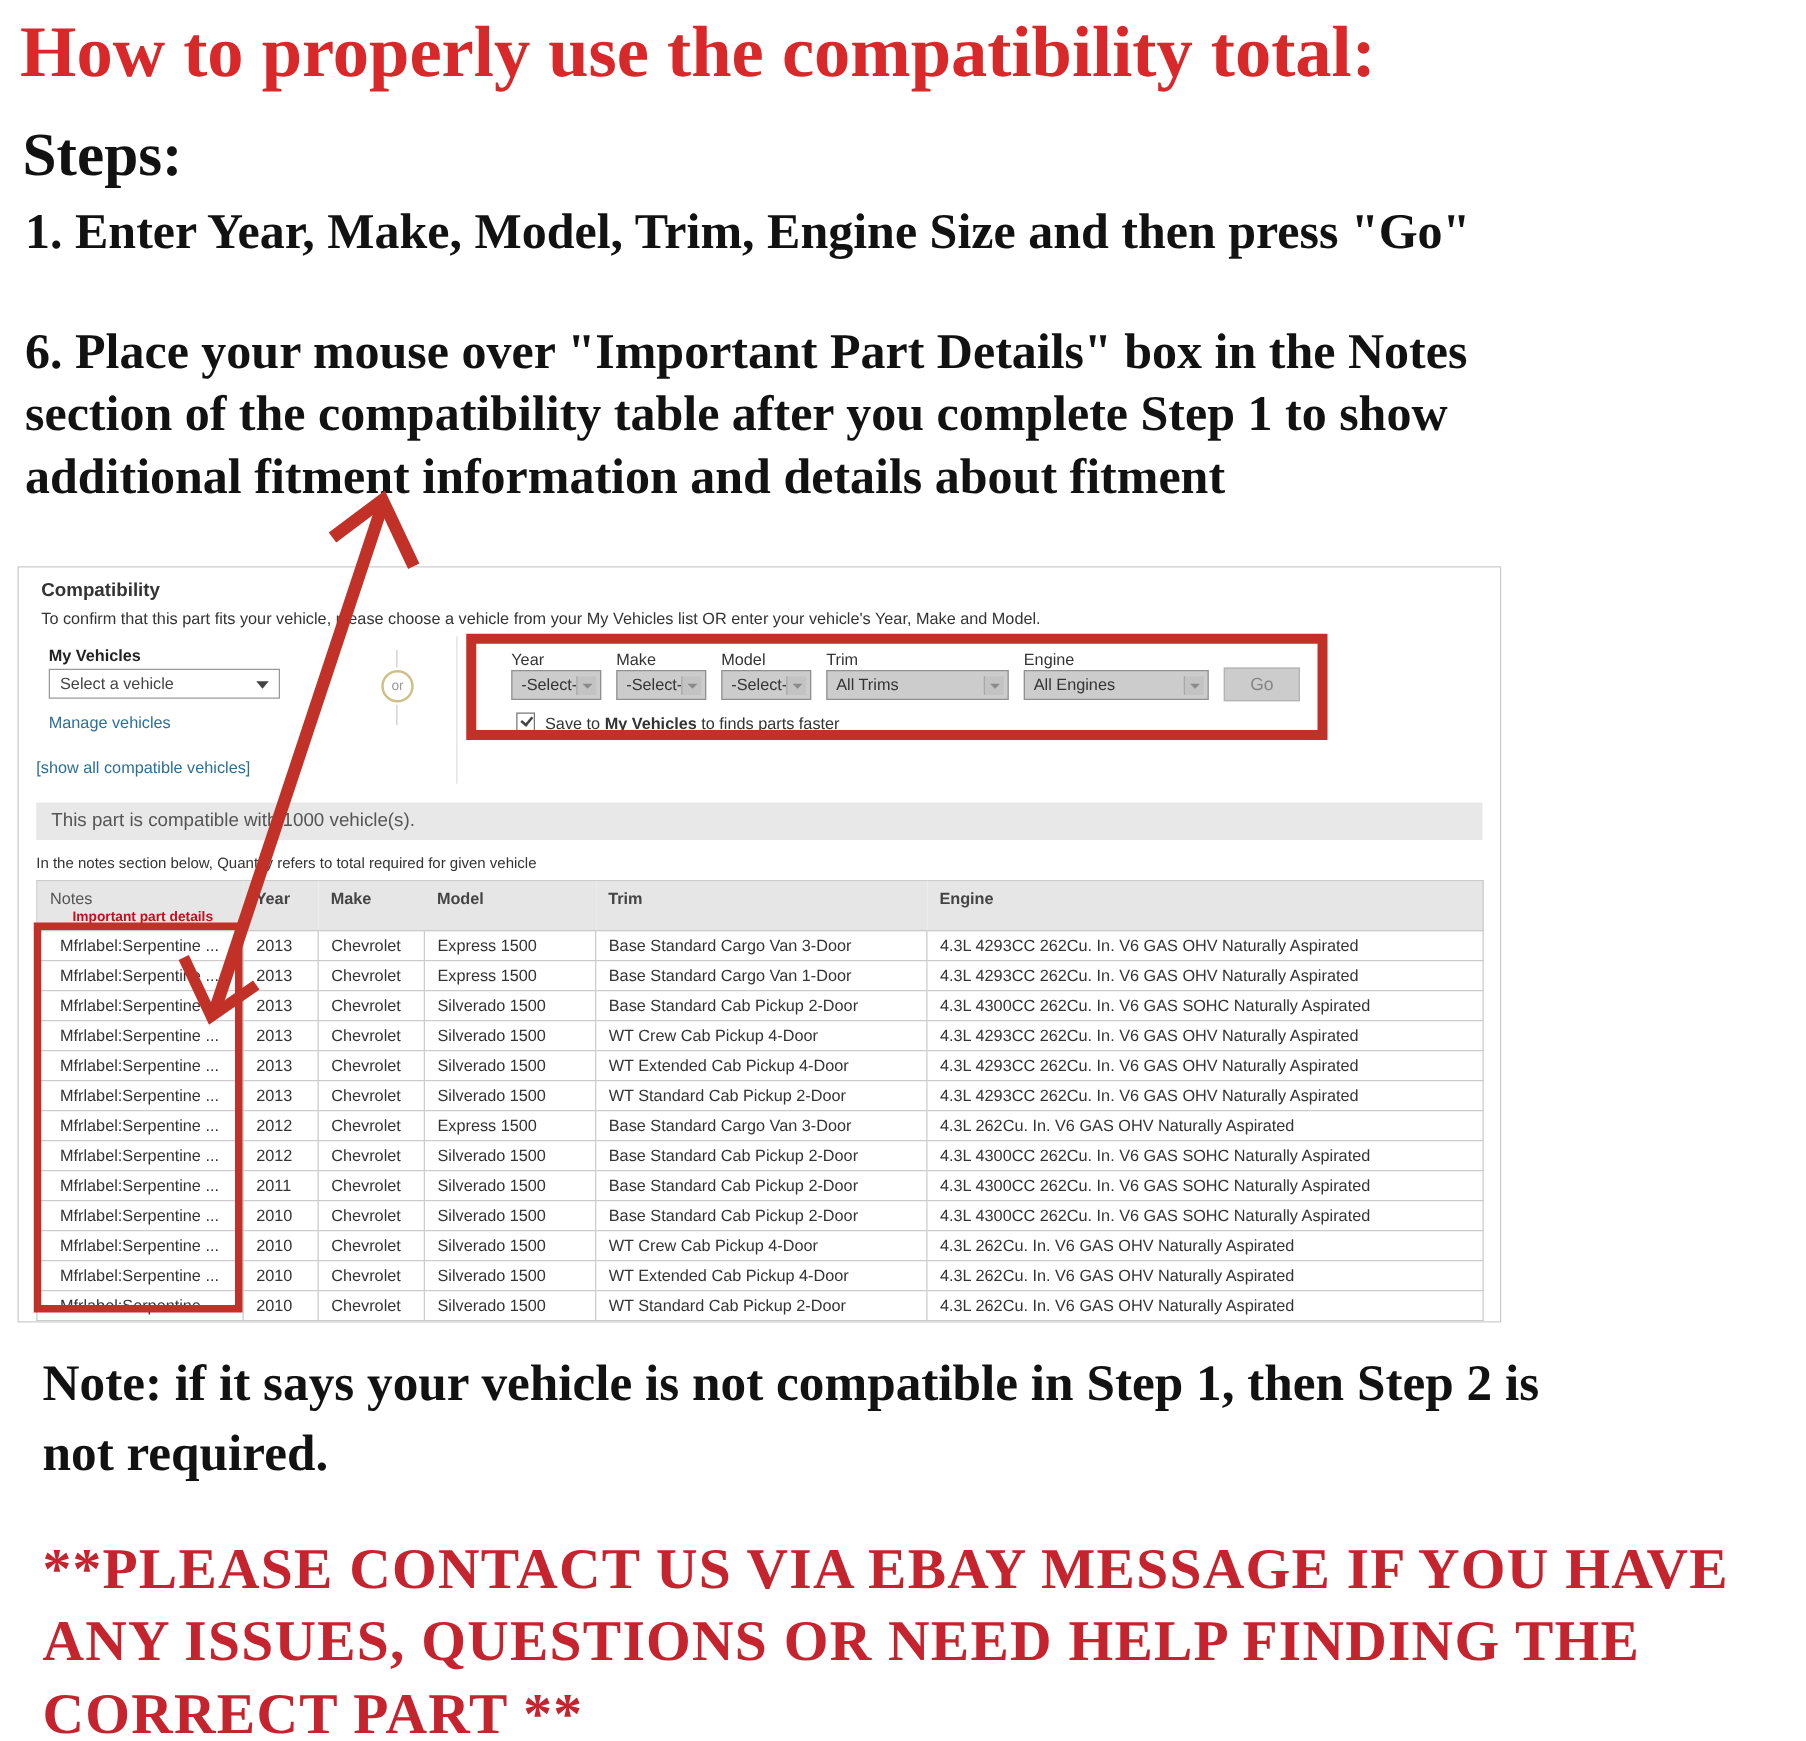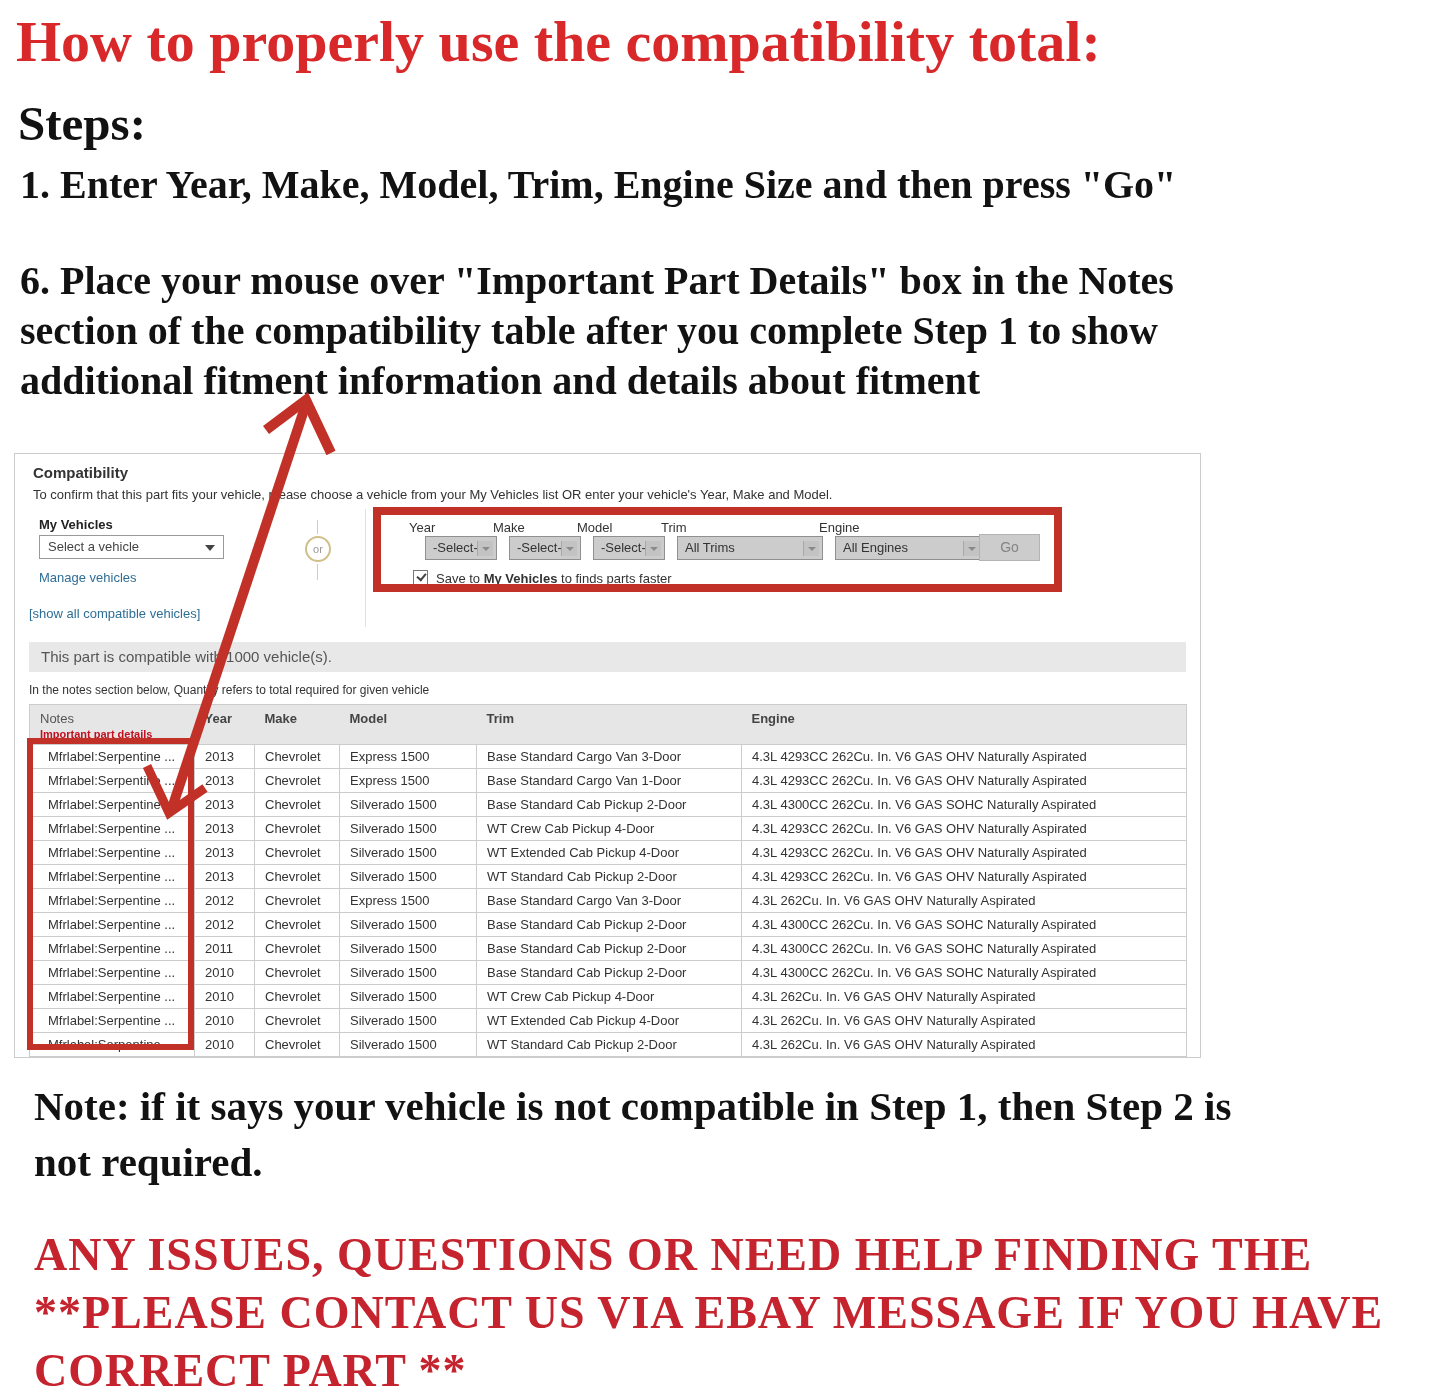--- a/index.html
+++ b/index.html
@@ -33,21 +33,21 @@
   #or-circle{left:290px;top:82px;width:22px;height:22px;border:2px solid #cfc08a;border-radius:50%;
              color:#999;font-size:11px;text-align:center;line-height:22px;background:#fff;}
   .or-line{left:302px;width:1px;background:#ccc;}
   #or-line-top{top:66px;height:14px;}
   #or-line-bottom{top:110px;height:16px;}
   #col-divider{left:350px;top:55px;width:1px;height:118px;background:#e0e0e0;}
 
   
   .fld-label{position:absolute;top:66px;font-size:13px;color:#333;}
   .selbox{position:absolute;top:82px;height:24px;background:#ccc;border:1px solid #909090;
-          font-size:13px;color:#333;line-height:22px;padding-left:7px;box-sizing:border-box;margin-left:16px;}
+          font-size:13px;color:#333;line-height:22px;padding-left:7px;box-sizing:border-box;}
   .selbox .chev{position:absolute;right:3px;top:4px;width:15px;height:15px;background:#c3c3c3;
           border-left:1px solid #a8a8a8;}
   .selbox .chev::after{content:"";position:absolute;left:4px;top:6px;width:0;height:0;
           border-left:4px solid transparent;border-right:4px solid transparent;border-top:4px solid #8a8a8a;}
   #go-button{left:964px;top:80px;width:61px;height:27px;background:#ccc;border:1px solid #b3b3b3;
              color:#848484;font-size:14px;text-align:center;line-height:25px;box-sizing:border-box;}
   #save-checkbox{left:398px;top:116px;width:15px;height:15px;border:1px solid #777;background:#fff;
                  box-sizing:border-box;}
   #save-checkbox .tick{position:absolute;left:3px;top:2px;width:7px;height:4px;
         border-left:2px solid #444;border-bottom:2px solid #444;transform:rotate(-50deg);}
@@ -57,21 +57,21 @@
   #compat-banner{left:14px;top:188px;width:1157px;height:30px;background:#e8e8e8;
                  font-size:15px;color:#555;line-height:30px;padding-left:12px;box-sizing:border-box;}
   #notes-hint{left:14px;top:229px;font-size:12px;color:#333;}
 
   
   #fit-table{position:absolute;left:14px;top:250px;width:1157px;border-collapse:collapse;
              table-layout:fixed;font-size:13px;color:#333;background:#fff;border:1px solid #ccc;}
   #fit-table th{background:#e6e6e6;text-align:left;vertical-align:top;padding:6px 0 0 10px;
                 height:33px;font-weight:bold;color:#444;border:0;}
   #fit-table th .notes-head{font-weight:normal;color:#555;display:block;}
-  #fit-table th .notes-sub{display:block;font-size:11px;color:#c01020;margin-top:2px;}
+  #fit-table th .notes-sub{display:block;font-size:11px;color:#c01020;margin-top:2px;margin-left:18px;}
   #fit-table td{border:1px solid #ccc;padding:0 0 0 10px;height:23px;line-height:23px;
                 white-space:nowrap;overflow:hidden;}
   #fit-table td.notes-cell{padding-left:18px;}
 
   
   #rect-form{left:373px;top:507px;width:689px;height:85px;border:8px solid #c23127;
              box-sizing:border-box;z-index:40;}
   #rect-notes{left:27px;top:738px;width:167px;height:312px;border:6px solid #c23127;
               box-sizing:border-box;z-index:40;}
   #arrow-overlay{left:0;top:0;width:1445px;height:1393px;z-index:50;pointer-events:none;}
@@ -281,18 +281,18 @@
     <line x1="306" y1="404" x2="172" y2="808" stroke="#c23127" stroke-width="10"></line>
     <polyline points="266,430 306,400 331,453" fill="none" stroke="#c23127" stroke-width="10" stroke-linejoin="miter"></polyline>
     <polyline points="147,766 169,813 205,788" fill="none" stroke="#c23127" stroke-width="9" stroke-linejoin="miter"></polyline>
   </svg>
 
   <div class="abs serif" id="note-text">
     <div>Note: if it says your vehicle is not compatible in Step 1, then Step 2 is</div>
     <div>not required.</div>
   </div>
   <div class="abs serif" id="contact-text">
+    <div>**PLEASE CONTACT US VIA EBAY MESSAGE IF YOU HAVE</div>
     <div>ANY ISSUES, QUESTIONS OR NEED HELP FINDING THE</div>
-    <div>**PLEASE CONTACT US VIA EBAY MESSAGE IF YOU HAVE</div>
     <div>CORRECT PART **</div>
   </div>
 
 </div>
 
 </body></html>

